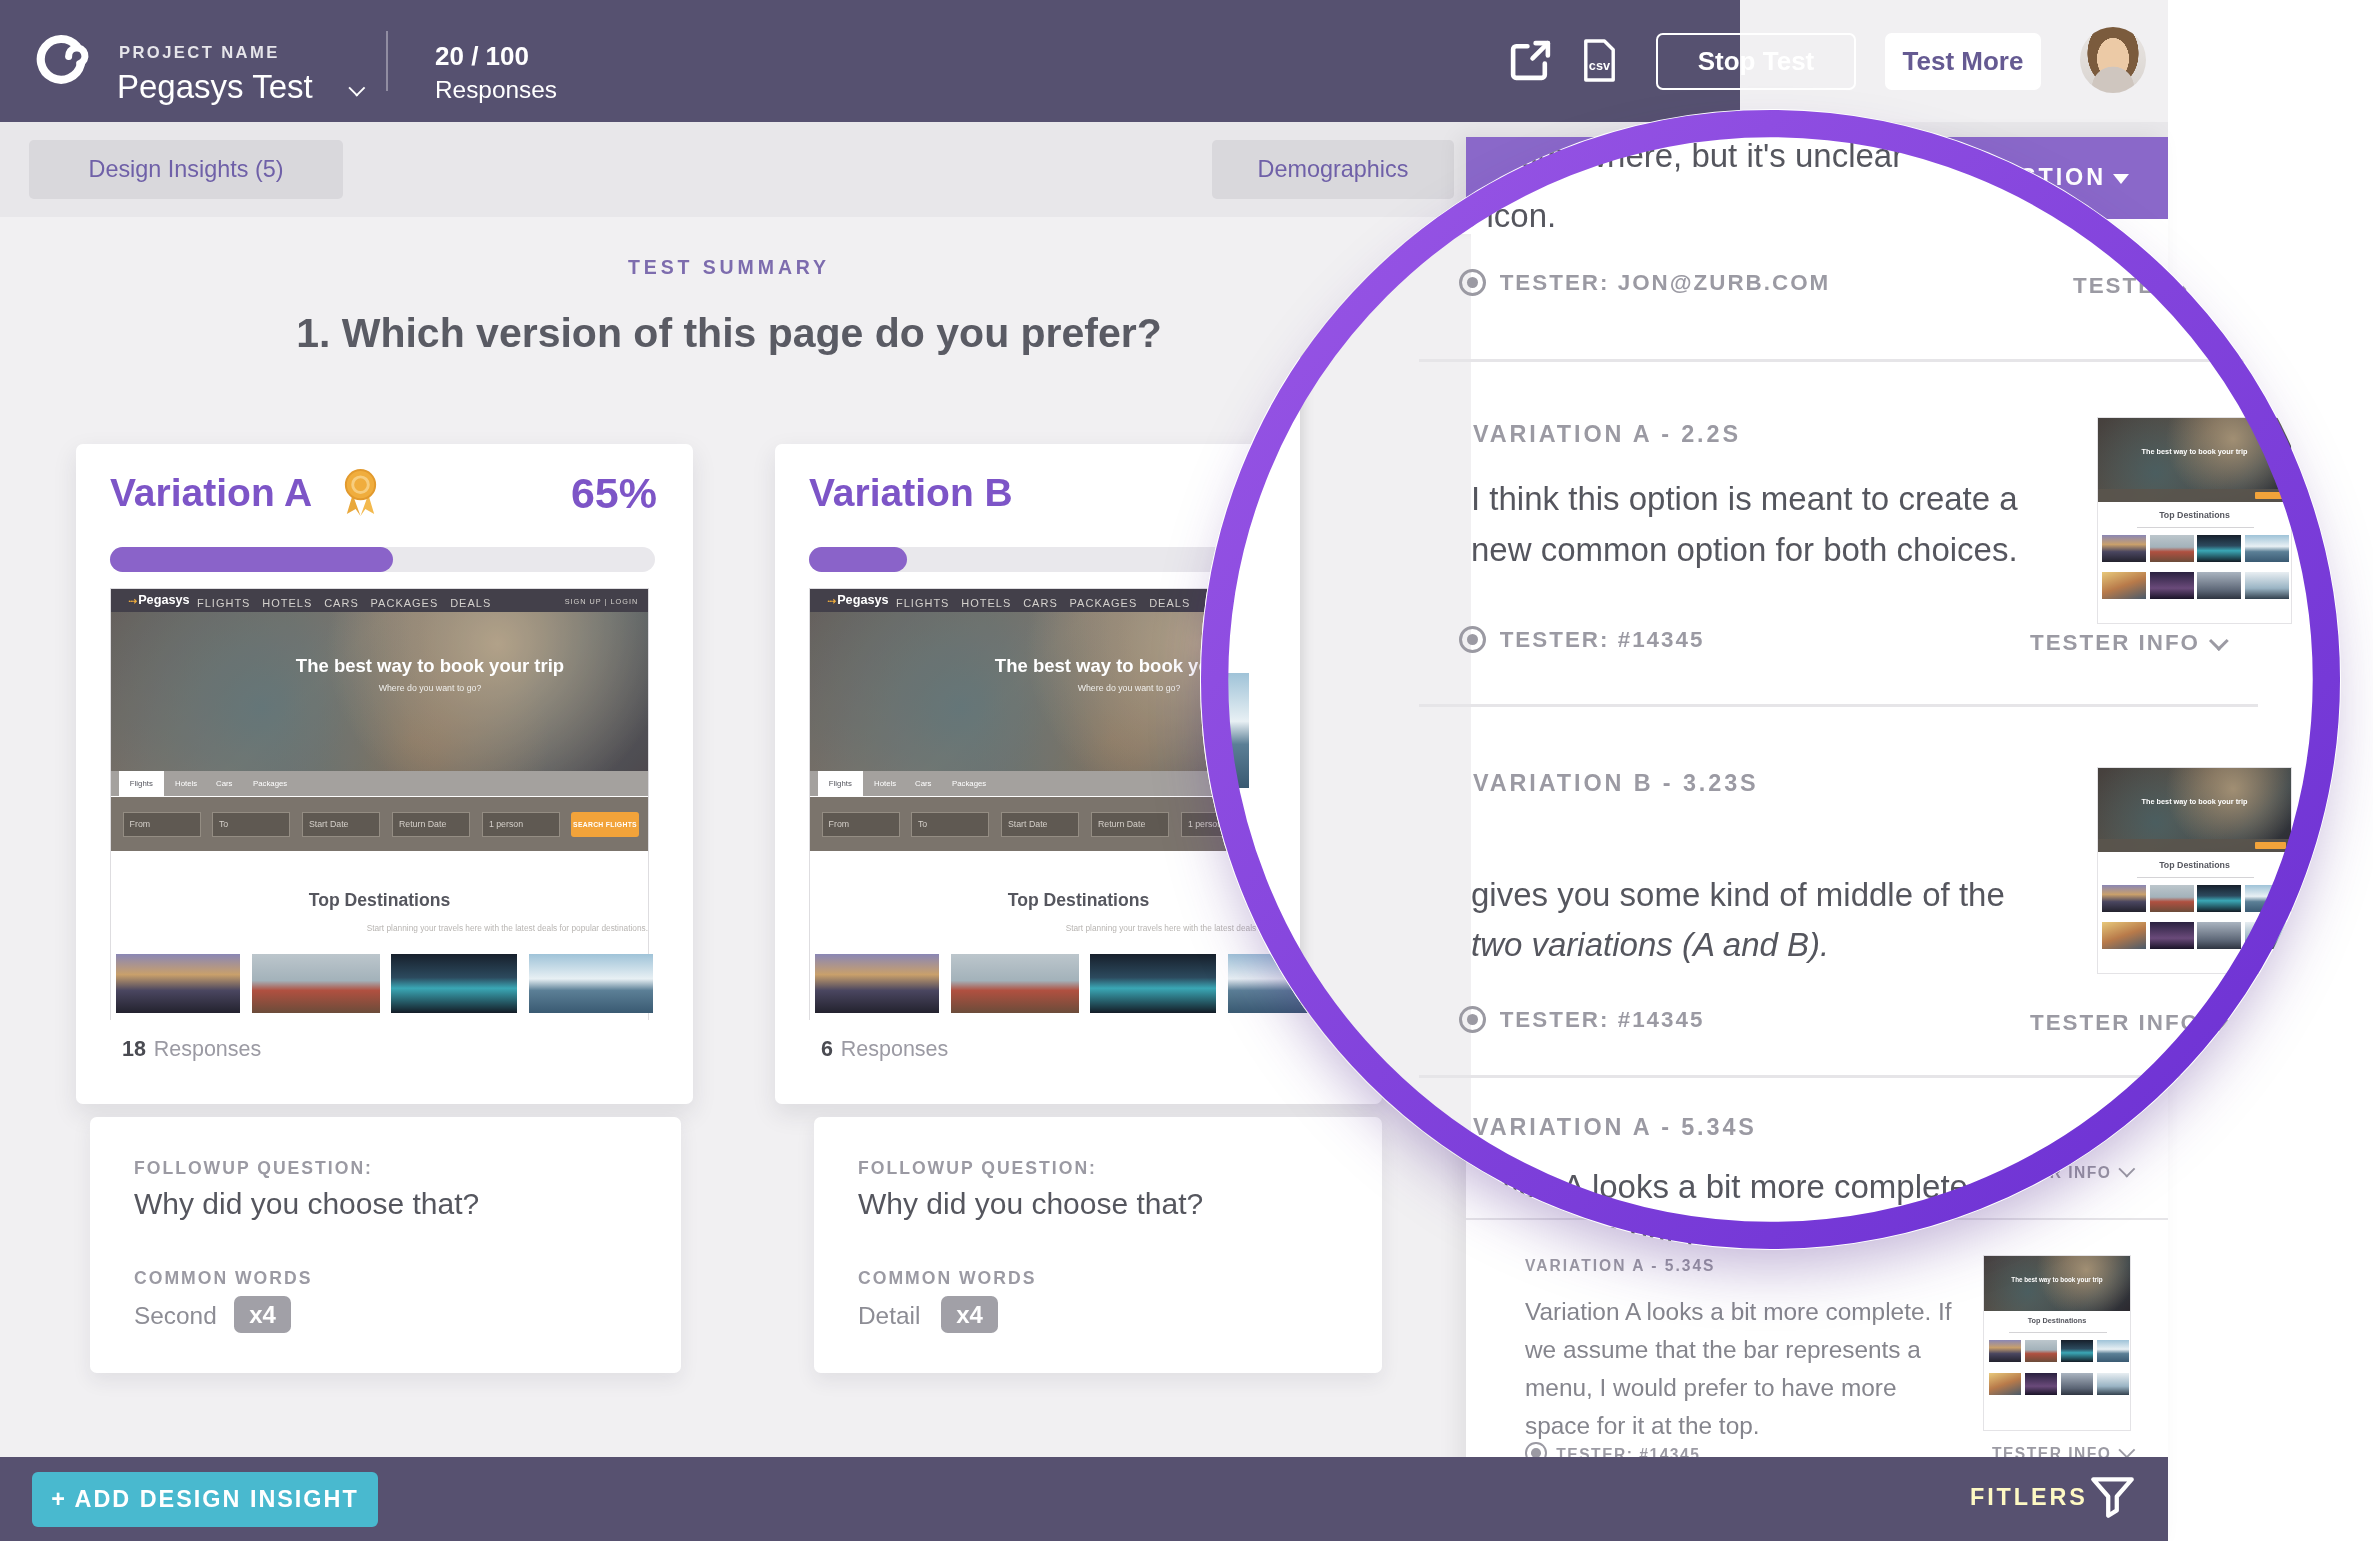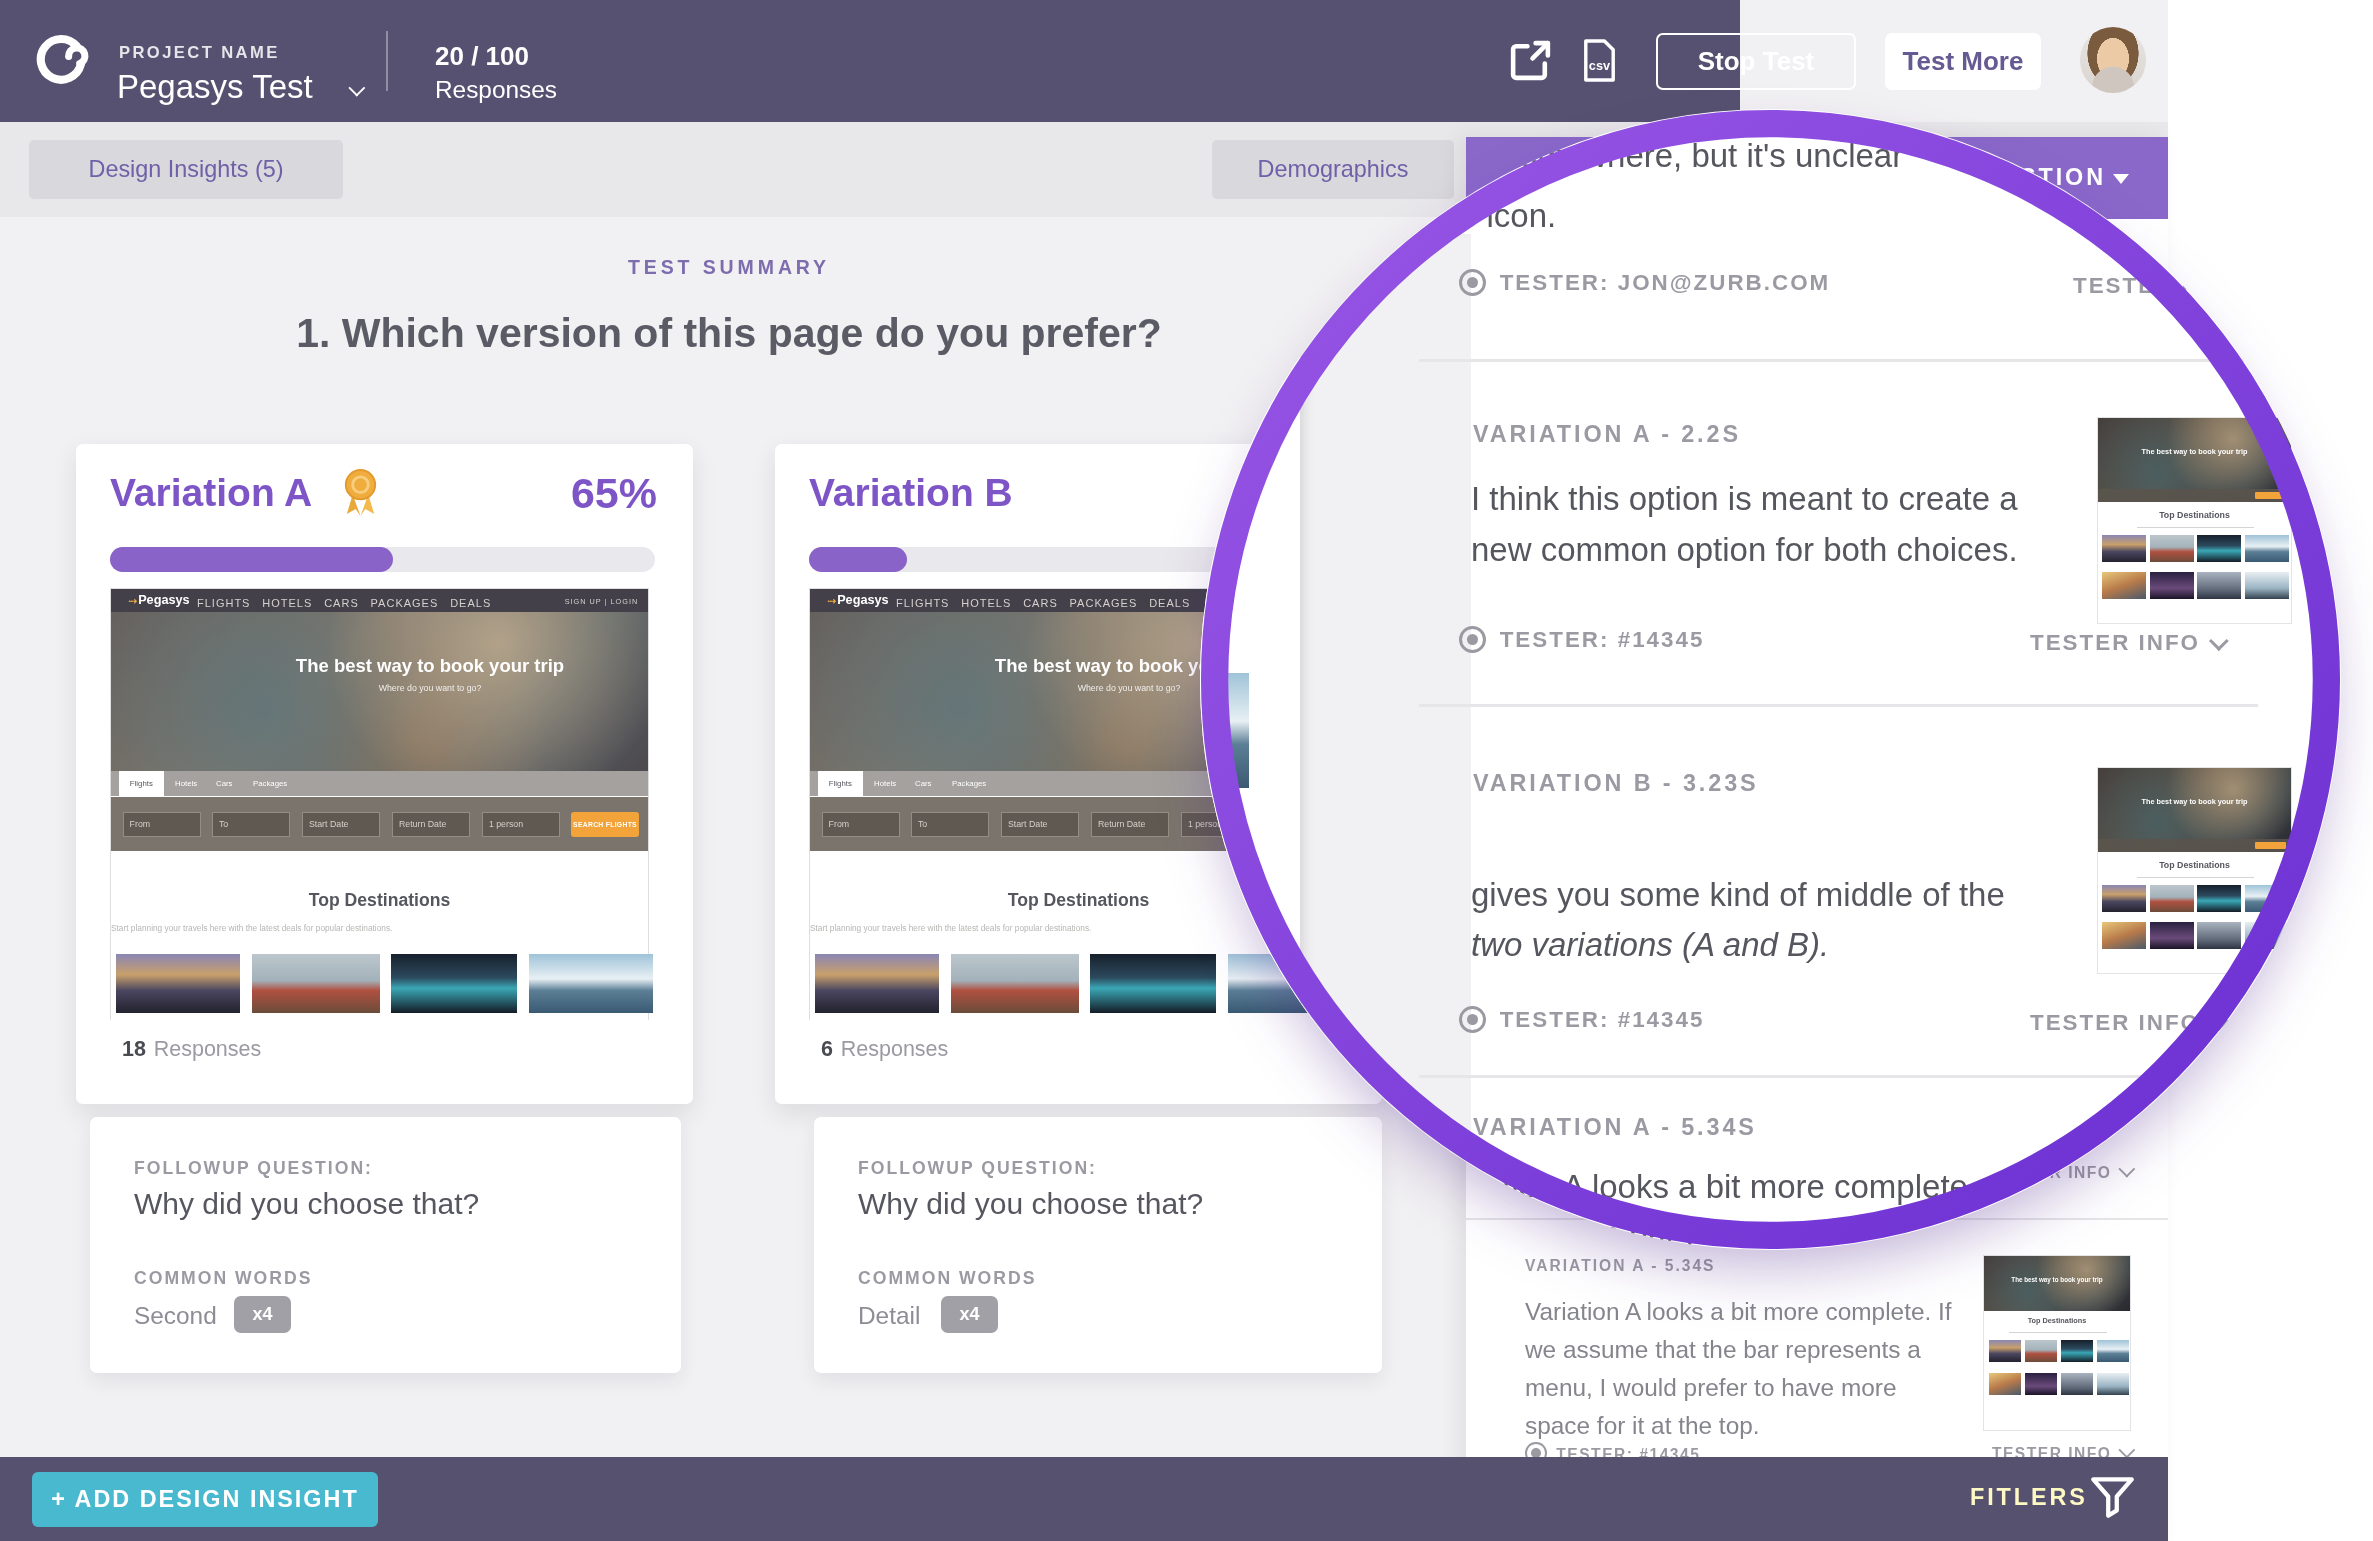--- a/index.html
+++ b/index.html
@@ -39,21 +39,21 @@
   .v-pct { position:absolute; right:36px; top:25px; font-size:43px; font-weight:bold; color:#7d55c7; }
   .track { position:absolute; left:34px; top:103px; width:545px; height:25px; border-radius:12.7px; background:#e9e8ec; }
   .fill { height:25px; border-radius:12.7px; background:#8a63c9; }
   .resp-row { position:absolute; left:46px; top:593px; font-size:21.5px; color:#9b9aa3; }
   .resp-row b { color:#4a4b52; margin-right:7.8px; }
 
   .fu-label { position:absolute; left:44px; top:41px; font-size:17.6px; font-weight:bold; letter-spacing:2px; color:#9b9aa3; }
   .fu-q { position:absolute; left:44px; top:70px; font-size:30px; color:#55565e; }
   .fu-cw { position:absolute; left:44px; top:151px; font-size:17.6px; font-weight:bold; letter-spacing:2px; color:#9b9aa3; }
   .fu-word { position:absolute; left:44px; top:185px; font-size:24.4px; color:#8d8d95; }
-  .badge { position:absolute; top:179px; width:57px; height:37px; background:#a1a0a7; border-radius:6.8px; color:#ffffff; font-size:18px; font-weight:bold; text-align:center; line-height:37px; }
+  .badge { position:absolute; top:179px; width:57px; height:37px; background:#a1a0a7; border-radius:6.8px; color:#ffffff; font-size:24px; font-weight:bold; text-align:center; line-height:37px; }
 
   
   .site { position:absolute; left:34px; top:144px; width:539px; height:432px; border:1px solid #dedde0; background:#fff; }
   .s-nav { position:absolute; left:0; top:0; width:100%; height:23.4px; background:#43404a; }
   .s-brand { position:absolute; left:17.6px; top:3.9px; font-size:12.7px; font-weight:bold; color:#fff; }
   .s-brand .mark { color:#f0ad3d; font-size:10.7px; margin-right:1px; }
   .s-navlinks { position:absolute; left:86px; top:7.8px; font-size:11px; letter-spacing:1px; color:#d4d1cd; word-spacing:7.8px; }
   .s-auth { position:absolute; right:9.8px; top:7.8px; font-size:7.3px; letter-spacing:1px; color:#d4d1cd; }
   .s-hero { position:absolute; left:0; top:23.4px; width:100%; height:159px; overflow:hidden;
     background: radial-gradient(circle at 72% 20%, rgba(170,150,120,.95), rgba(0,0,0,0) 42%),
@@ -64,21 +64,21 @@
   .s-hero-title { position:absolute; left:101px; right:0; top:66px; text-align:center; font-size:18.5px; font-weight:bold; color:#ffffff; z-index:1; }
   .s-hero-sub { position:absolute; left:101px; right:0; top:94px; text-align:center; font-size:8.8px; color:#f0efec; z-index:1; }
   .s-tabs { position:absolute; left:0; top:182px; width:100%; height:25px; background:rgba(90,84,78,.55); }
   .s-tab-active { position:absolute; left:7.8px; top:0; width:45px; height:25px; background:#ffffff; color:#55565e; font-size:7.8px; text-align:center; line-height:25px; }
   .s-tab { position:absolute; top:0; height:25px; color:#ffffff; font-size:7.8px; line-height:25px; }
   .s-search { position:absolute; left:0; top:208px; width:100%; height:55px; background:#7b746c; }
   .s-field { position:absolute; top:14.6px; width:78px; height:25px; background:#5f5952; border:1px solid #948d83; color:#d5d0ca; font-size:8.8px; line-height:23.4px; padding-left:5.9px; }
   .s-go { position:absolute; left:460px; top:14.6px; width:68px; height:25px; background:#f2a33a; border-radius:2.9px; color:#ffffff; font-size:6.8px; font-weight:bold; text-align:center; line-height:25px; letter-spacing:0.3px; }
   .s-white { position:absolute; left:0; top:262px; width:100%; height:170px; background:#ffffff; }
   .s-dest-h { position:absolute; left:0; top:39px; width:100%; text-align:center; font-size:17.6px; font-weight:bold; color:#55565e; }
-  .s-dest-sub { position:absolute; left:0; top:72px; width:100%; text-align:left; font-size:8.3px; color:#b8b5b2; }
+  .s-dest-sub { position:absolute; left:0; top:72px; width:100%; text-align:right; font-size:8.3px; color:#b8b5b2; }
   .s-dests { position:absolute; left:4.9px; top:103px; height:59px; }
   .tile { position:absolute; top:0; height:59px; }
 
   .d1 { background:linear-gradient(180deg,#8a87b5 0%,#c9a06b 35%,#4a4660 62%,#23222e 100%); }
   .d2 { background:linear-gradient(180deg,#bcc6cc 0%,#a3b2ba 45%,#b05040 62%,#6b4c3a 100%); }
   .d3 { background:linear-gradient(180deg,#17202c 0%,#2c4a5e 40%,#3aa7b5 58%,#141c26 100%); }
   .d4 { background:linear-gradient(180deg,#9fc3d8 0%,#e8f0f4 42%,#5b7f96 62%,#3a5a72 100%); }
   .d5 { background:linear-gradient(160deg,#e8c87a,#b87a4a 50%,#4a5a6a); }
   .d6 { background:linear-gradient(180deg,#2a2140,#6a4a7a 60%,#1a1428); }
   .d7 { background:linear-gradient(180deg,#aab4c0,#5a6474 70%,#2e3440); }

